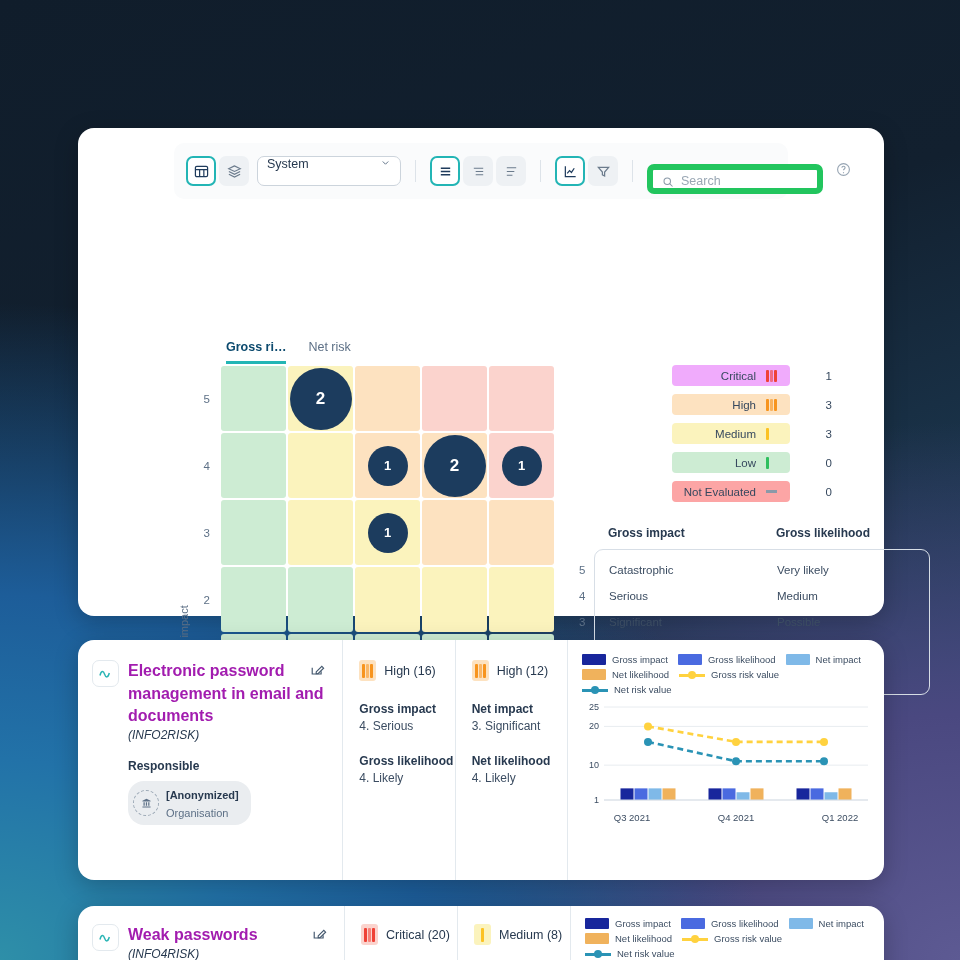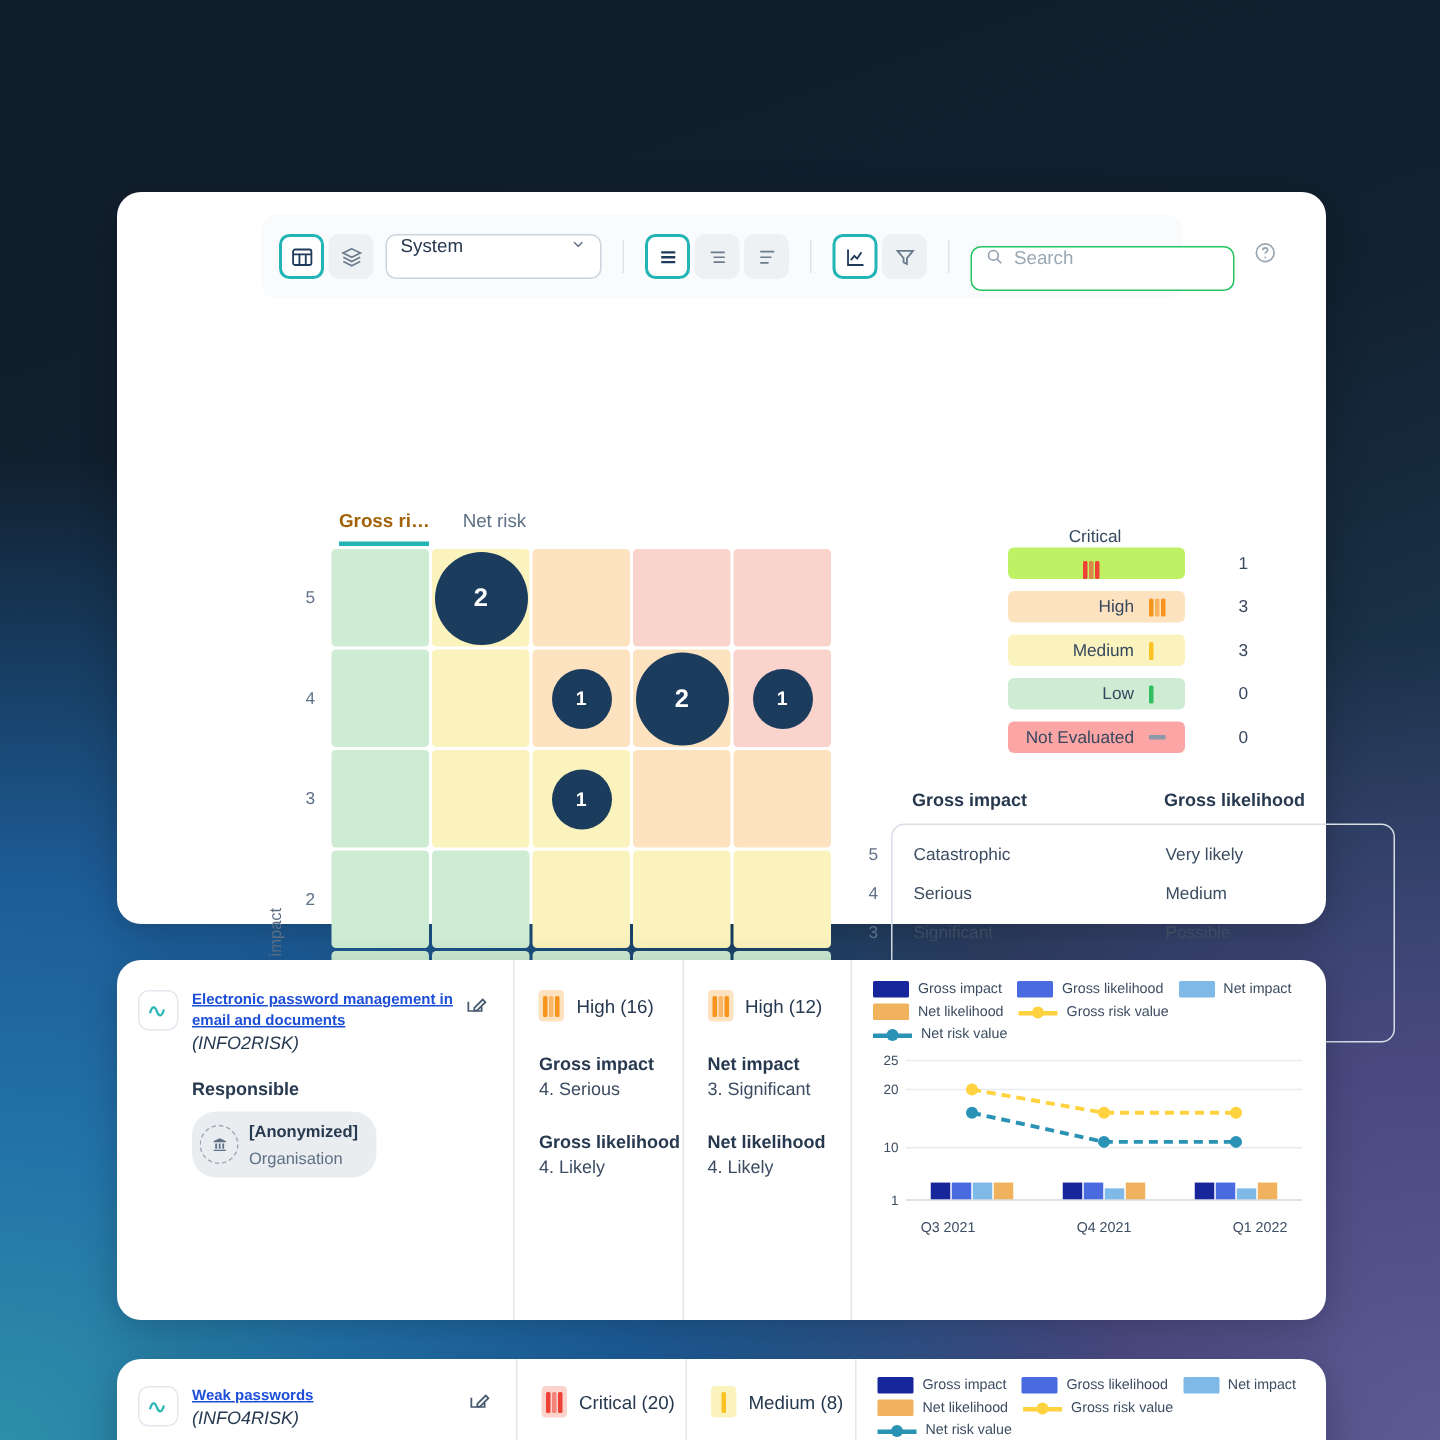--- a/index.html
+++ b/index.html
@@ -47,30 +47,30 @@
   .tb-btn.active { background: #fff; border: 2px solid #23b5b5; color: #1f3b5c; }
   .tb-group { display: flex; gap: 3px; align-items: center; }
   .tb-sep { width: 1px; height: 22px; background: #dde3e9; margin: 0 6px; flex: none; }
   .tb-select {
     width: 144px; height: 30px; border: 1px solid #ccd4dc; border-radius: 7px;
     background: #fff; display: flex; align-items: flex-start;
     padding: 0 9px; font-size: 12.5px; color: #27394f; justify-content: space-between;
     cursor: pointer; flex: none;
   }
   .tb-search {
-    width: 176px; height: 30px; border: 1px solid #22c55e; border-radius: 7px;
-    background: #fff; display: flex; align-items: flex-start; gap: 7px;
+    width: 176px; height: 30px; border: 6px solid #22c55e; border-radius: 7px;
+    background: #fff; display: flex; align-items: flex-end; gap: 7px;
     padding: 0 9px; font-size: 12.5px; color: #9aa7b4; flex: none; margin-top: 15px;
   }
   .tb-help { color: #97a5b3; margin-left: 5px; cursor: pointer; flex: none; }
 
   
   #tabs { position: absolute; left: 148px; top: 212px; display: flex; gap: 22px; }
   .tab { font-size: 12.5px; color: #5d7086; padding-bottom: 7px; cursor: pointer; white-space: nowrap;}
-  .tab.active { color: #a16207; font-weight: bold; border-bottom: 3px solid #23b5b5; }
+  .tab.active { color: #0c4a6e; font-weight: bold; border-bottom: 3px solid #23b5b5; }
 
   
   #matrix-wrap { position: absolute; left: 143px; top: 238px; }
   #matrix { display: grid; grid-template-columns: repeat(5, 65px); grid-template-rows: repeat(5, 65px); gap: 2px; }
   .cell { border-radius: 3px; position: relative; }
   .c-green  { background: #cdecd3; }
   .c-yellow { background: #fbf3bd; }
   .c-orange { background: #fde2c0; }
   .c-red    { background: #fbd3cd; }
   .bubble {
@@ -111,21 +111,21 @@
   .defs-num { width: 22px; text-align: left; color: #5d7086; margin-left: -16px; margin-right: 8px;}
   .defs-a { width: 168px; }
 
   
   .card-inner { display: flex; height: 100%; }
   .card-col-main { width: 266px; padding: 20px 16px 0 14px; display: flex; gap: 9px; position: relative; }
   .wave-icon {
     width: 27px; height: 27px; border-radius: 7px; background: #fff;
     border: 1px solid #e3e9ee; display: flex; align-items: center; justify-content: center; flex: none;
   }
-  .risk-title { font-size: 10px; font-weight: bold; color: #1d4ed8; line-height: 1.42; text-decoration: underline; }
+  .risk-title { font-size: 16px; font-weight: bold; color: #a21caf; line-height: 1.42; }
   .risk-code { font-size: 12px; font-style: italic; color: #27394f; }
   .resp-head { font-size: 12px; font-weight: bold; color: #27394f; margin-top: 17px; }
   .resp-chip {
     display: inline-flex; align-items: center; gap: 7px; margin-top: 8px;
     background: #eaedf0; border-radius: 16px; padding: 4px 12px 4px 5px;
   }
   .resp-av {
     width: 26px; height: 26px; border-radius: 50%;
     border: 1.5px dashed #9aa7b4; display: flex; align-items: center; justify-content: center;
     font-size: 13px; color: #5d7086; flex: none;
@@ -299,21 +299,21 @@
         <div class="cell c-green">
           <span class="x-lab">5</span>
         </div>
       </div>
   </div>
   <div id="ylabel">Gross impact</div>
   <div id="xlabel">Gross likelihood</div>
 
   <div id="legend">
       <div class="lg-row">
-        <div class="lg-pill" style="background: #bef264; flex-direction: column;">
+        <div class="lg-pill" style="background: #f0abfc;">
           <span>Critical</span>
           <span class="bars">
             <i style="background: rgb(239, 65, 54); opacity: 1;"></i>
             <i style="background: rgb(239, 65, 54); opacity: 0.6;"></i>
             <i style="background: rgb(239, 65, 54); opacity: 1;"></i>
           </span>
         </div>
         <span class="lg-count">1</span>
       </div>
       <div class="lg-row">

